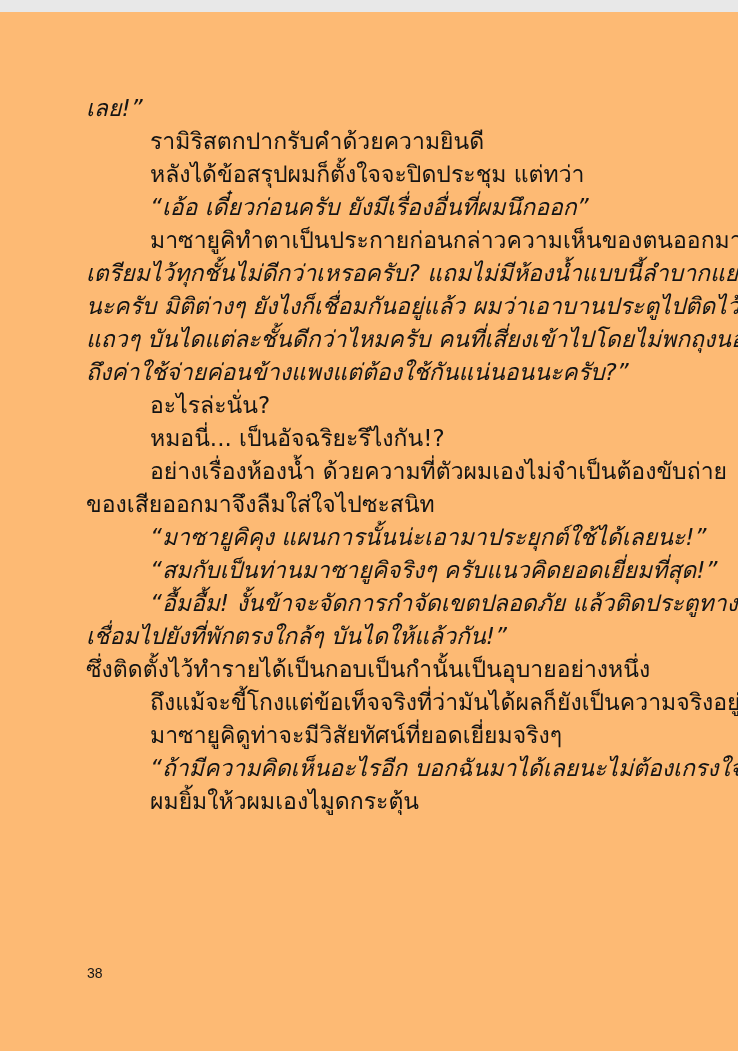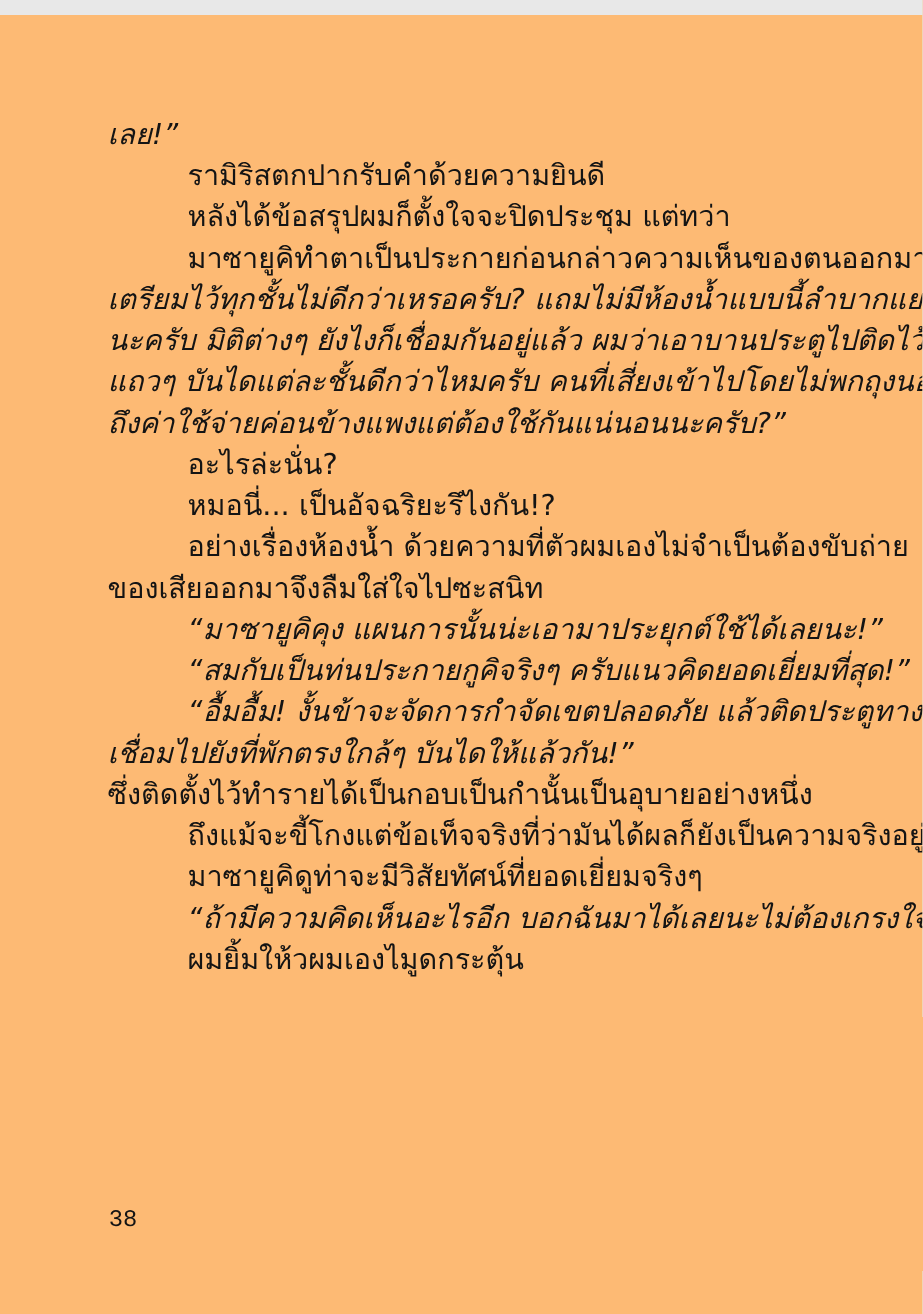--- a/index.html
+++ b/index.html
@@ -33,44 +33,45 @@
   .line.indent {
     padding-left: 64px;
   }
   .line.italic {
     font-style: italic;
   }
   .page-number {
     position: absolute;
     left: 87px;
     top: 953px;
-    font-size: 19px;
-    font-family: Liberation Mono, monospace;
+    font-size: 14px;
+    font-family: Liberation Sans, sans-serif;
     color: #141414;
   }
 </style>
 </head>
 <body>
 
 <div class="book-page">
   <div class="text-block">
       <div class="line italic">เลย!”</div>
       <div class="line indent">รามิริสตกปากรับคำด้วยความยินดี</div>
       <div class="line indent">หลังได้ข้อสรุปผมก็ตั้งใจจะปิดประชุม แต่ทว่า</div>
+      <div class="line indent italic">“เอ้อ เดี๋ยวก่อนครับ ยังมีเรื่องอื่นที่ผมนึกออก”</div>
       <div class="line indent">มาซายูคิทำตาเป็นประกายก่อนกล่าวความเห็นของตนออกมา</div>
       <div class="line italic">เตรียมไว้ทุกชั้นไม่ดีกว่าเหรอครับ? แถมไม่มีห้องน้ำแบบนี้ลำบากแย่เลย</div>
       <div class="line italic">นะครับ มิติต่างๆ ยังไงก็เชื่อมกันอยู่แล้ว ผมว่าเอาบานประตูไปติดไว้</div>
       <div class="line italic">แถวๆ บันไดแต่ละชั้นดีกว่าไหมครับ คนที่เสี่ยงเข้าไปโดยไม่พกถุงนอนก็มี</div>
       <div class="line italic">ถึงค่าใช้จ่ายค่อนข้างแพงแต่ต้องใช้กันแน่นอนนะครับ?”</div>
       <div class="line indent">อะไรล่ะนั่น?</div>
       <div class="line indent">หมอนี่... เป็นอัจฉริยะรึไงกัน!?</div>
       <div class="line indent">อย่างเรื่องห้องน้ำ  ด้วยความที่ตัวผมเองไม่จำเป็นต้องขับถ่าย</div>
       <div class="line">ของเสียออกมาจึงลืมใส่ใจไปซะสนิท</div>
       <div class="line indent italic">“มาซายูคิคุง แผนการนั้นน่ะเอามาประยุกต์ใช้ได้เลยนะ!”</div>
-      <div class="line indent italic">“สมกับเป็นท่นประกายกูคิจริงๆ ครับแนวคิดยอดเยี่ยมที่สุด!”</div>
+      <div class="line indent italic">“สมกับเป็นท่านมาซายูคิจริงๆ ครับแนวคิดยอดเยี่ยมที่สุด!”</div>
       <div class="line indent italic">“อื้มอื้ม! งั้นข้าจะจัดการกำจัดเขตปลอดภัย แล้วติดประตูทาง</div>
       <div class="line italic">เชื่อมไปยังที่พักตรงใกล้ๆ บันไดให้แล้วกัน!”</div>
       <div class="line">ซึ่งติดตั้งไว้ทำรายได้เป็นกอบเป็นกำนั้นเป็นอุบายอย่างหนึ่ง</div>
       <div class="line indent">ถึงแม้จะขี้โกงแต่ข้อเท็จจริงที่ว่ามันได้ผลก็ยังเป็นความจริงอยู่ดี</div>
       <div class="line indent">มาซายูคิดูท่าจะมีวิสัยทัศน์ที่ยอดเยี่ยมจริงๆ</div>
       <div class="line indent italic">“ถ้ามีความคิดเห็นอะไรอีก บอกฉันมาได้เลยนะไม่ต้องเกรงใจ”</div>
       <div class="line indent">ผมยิ้มให้วผมเองไมูดกระตุ้น</div>
     </div>
   <div class="page-number">38</div>
 </div>

